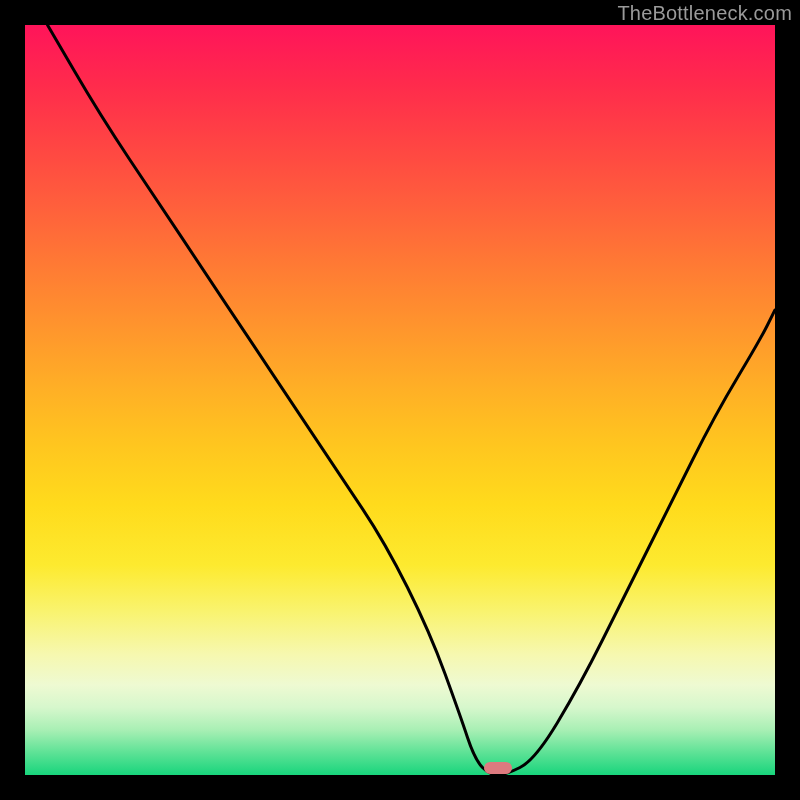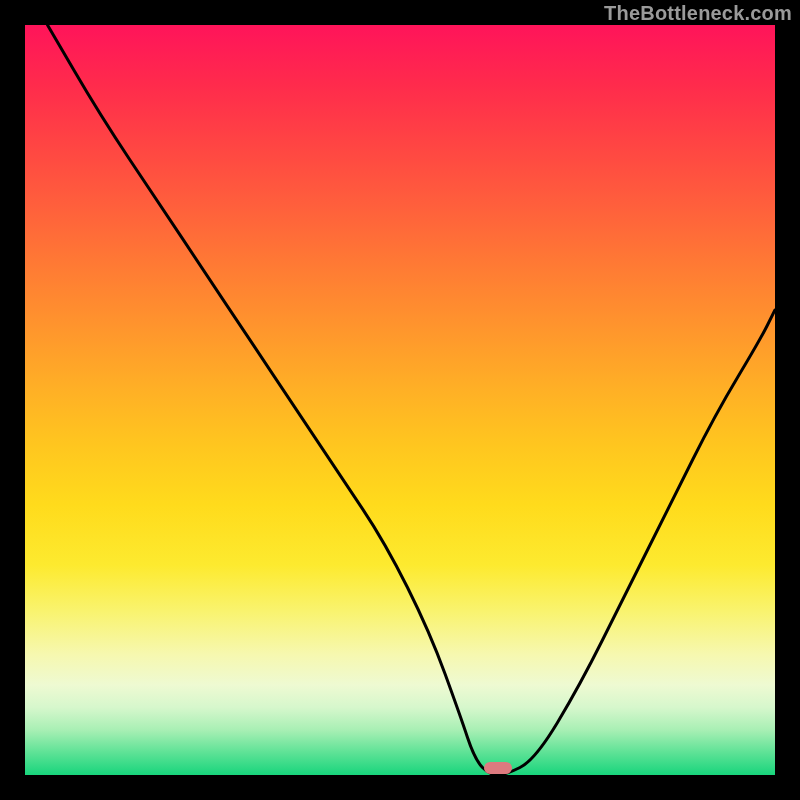--- a/index.html
+++ b/index.html
@@ -53,21 +53,21 @@
     width: 750px;
     height: 750px;
     pointer-events: none;
   }
   .watermark {
     position: absolute;
     top: 2px;
     right: 8px;
     color: #9a9a9a;
     font-size: 20px;
-    font-weight: 700;
+    font-weight: 400;
     letter-spacing: 0.2px;
     user-select: none;
   }
   .marker {
     position: absolute;
     width: 28px;
     height: 12px;
     border-radius: 6px;
     background: #dd7a7f;
     transform: translate(-50%, -50%);

